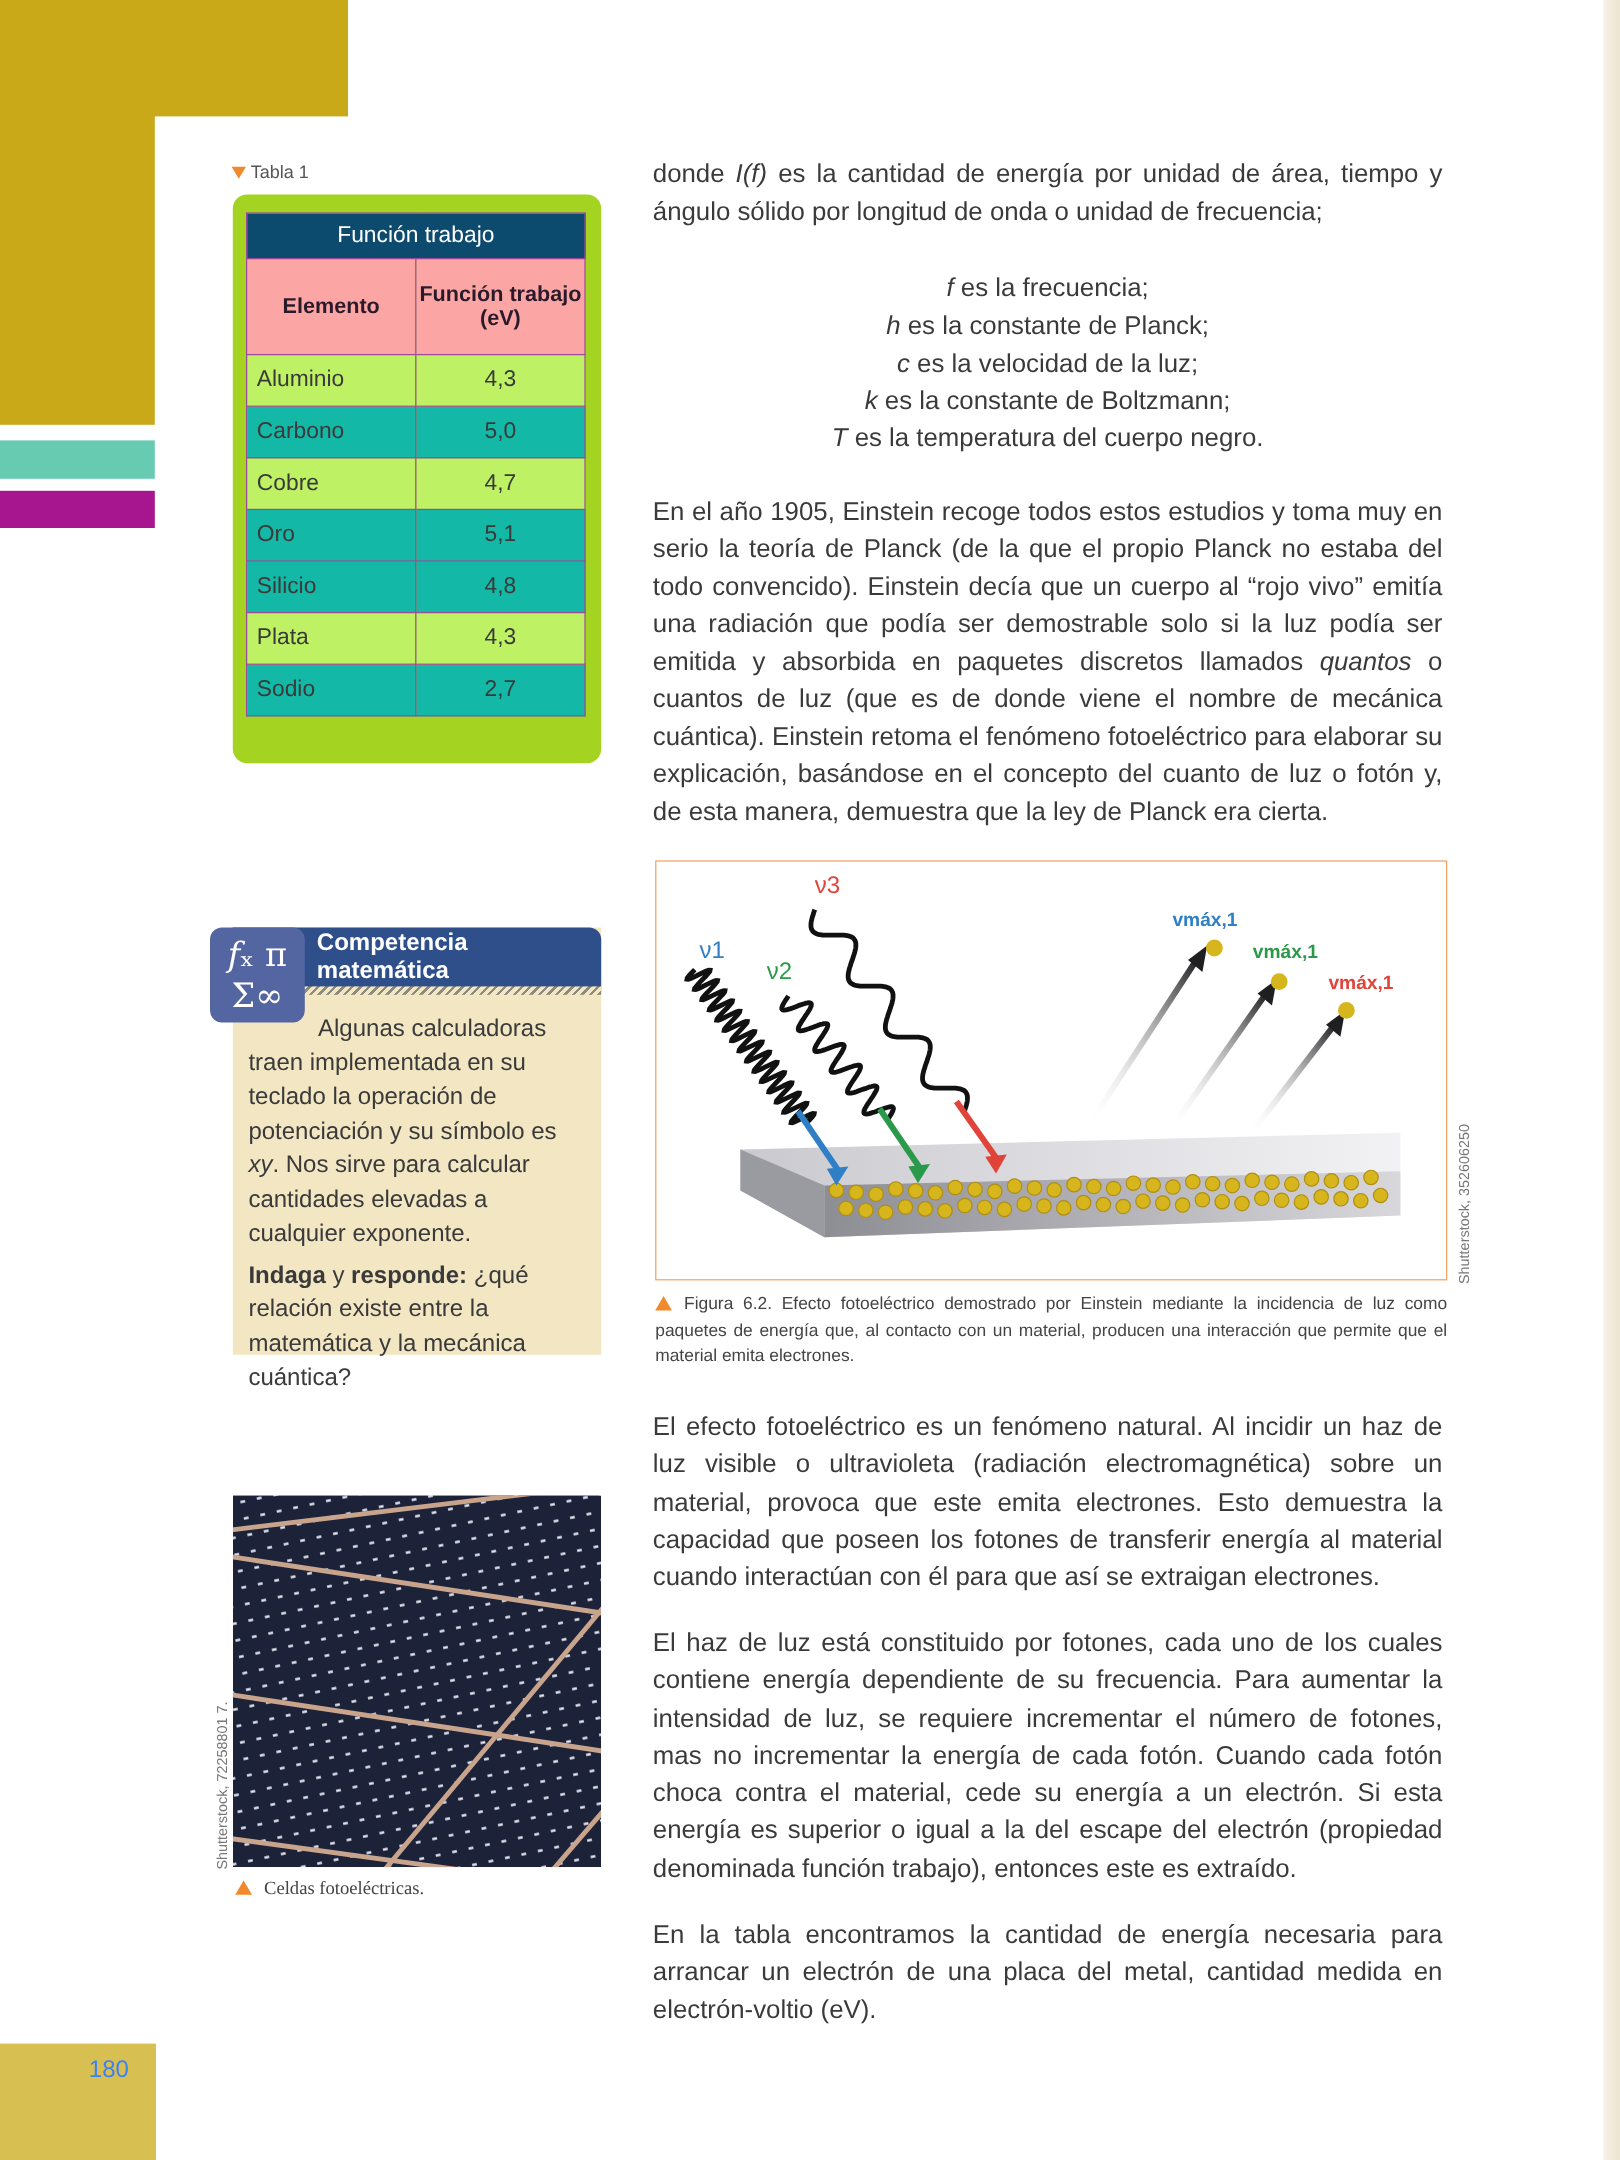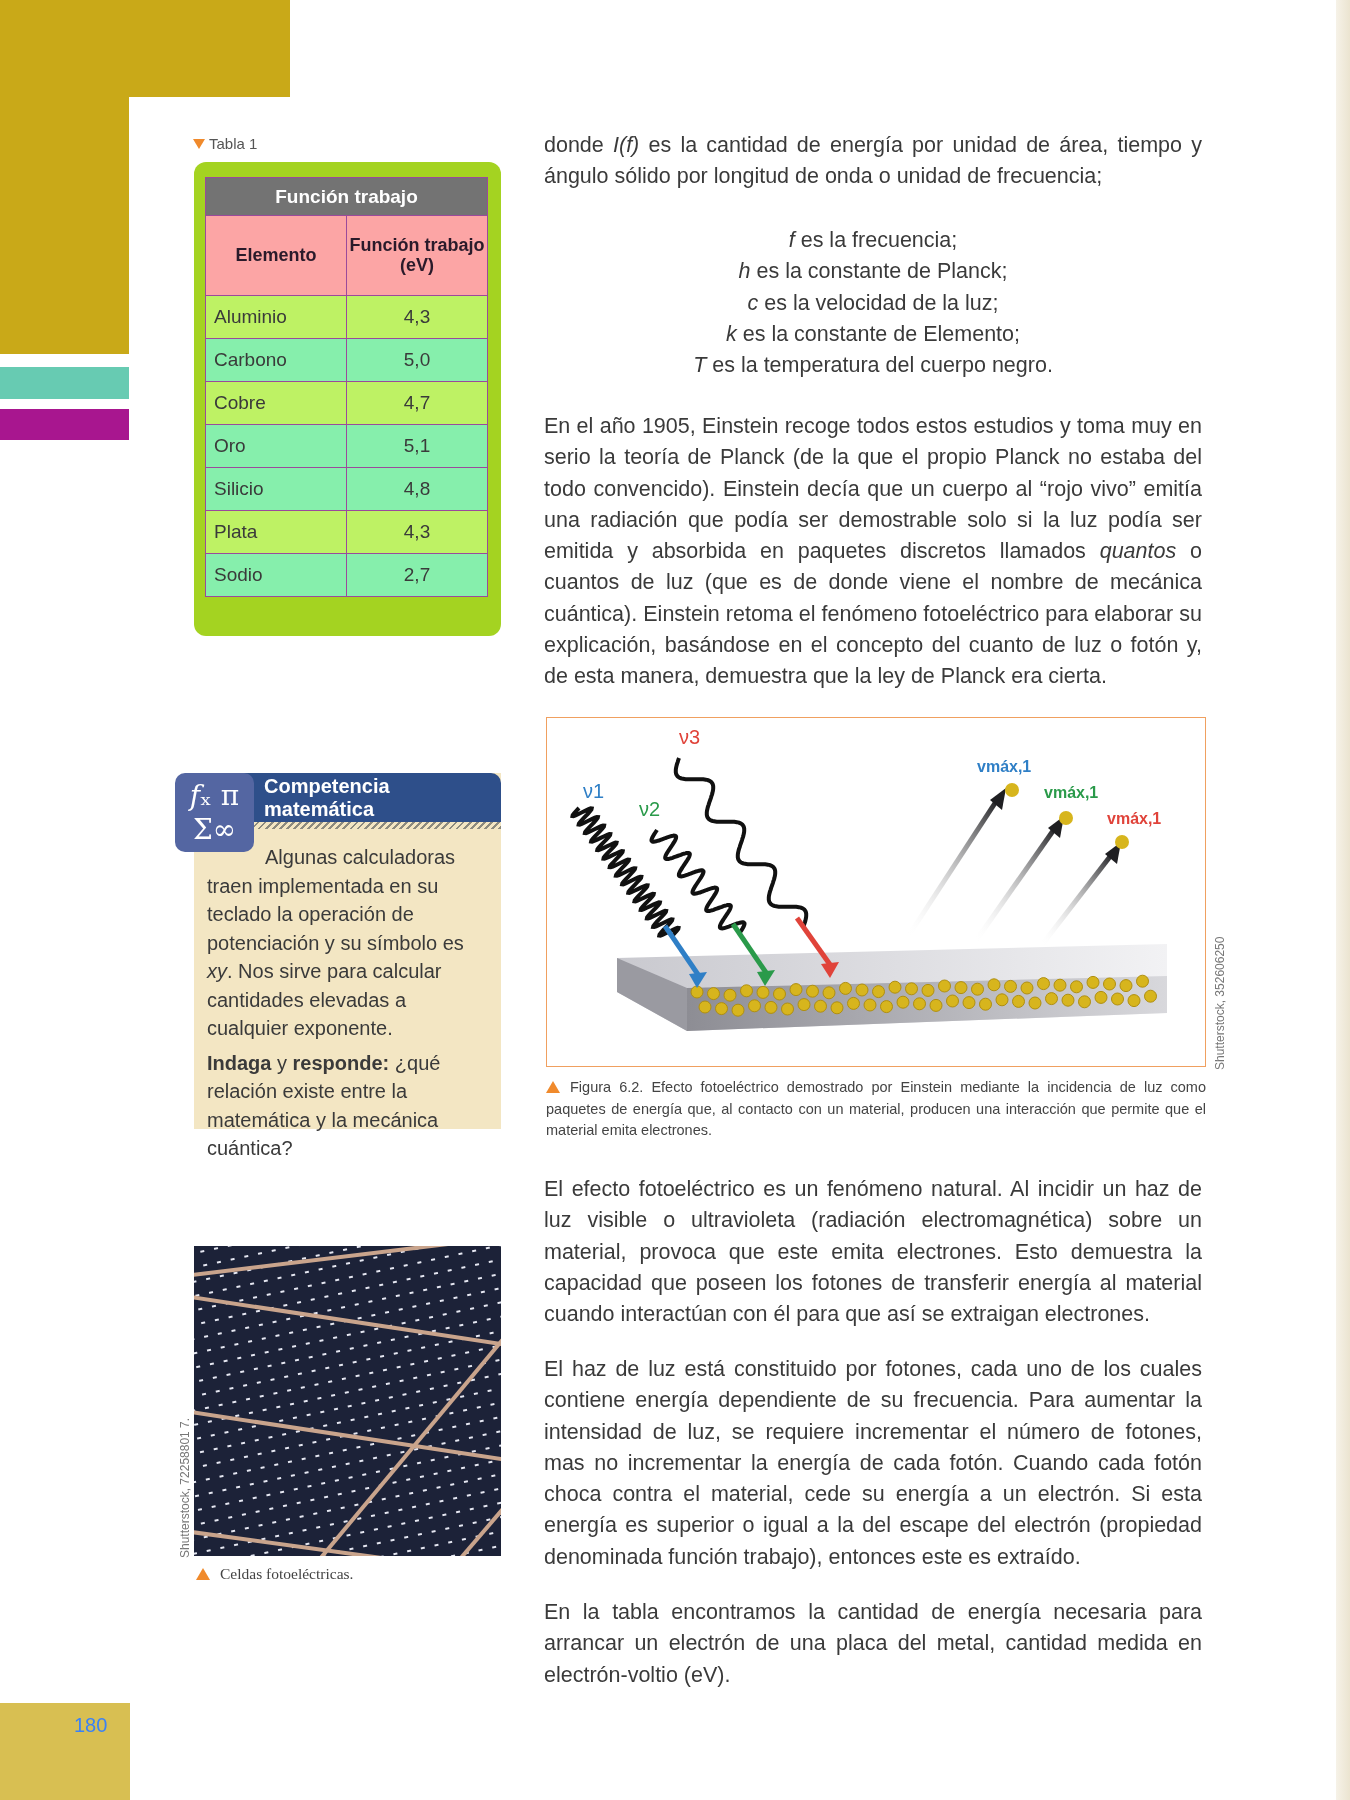--- a/index.html
+++ b/index.html
@@ -14,27 +14,27 @@
   .band-bottom { position: absolute; left: 0; top: 1703px; width: 130px; height: 97px; background: #d8bf52; }
   .page-number { position: absolute; left: 74px; top: 1714px; font-size: 20px; color: #3b82f6; font-family: "Liberation Sans", sans-serif; }
   .right-edge { position: absolute; right: 0; top: 0; width: 14px; height: 1800px; background: linear-gradient(to right, #f6f2e8, #ebe4d0); }
 
   
   .table-caption { position: absolute; left: 193px; top: 135px; font-size: 15px; color: #555; font-family: "Liberation Sans", sans-serif; display: flex; align-items: center; gap: 4px; }
   .tri-down { width: 0; height: 0; border-left: 6px solid transparent; border-right: 6px solid transparent; border-top: 10px solid #f08a2c; display: inline-block; }
   .table-frame { position: absolute; left: 194px; top: 162px; width: 307px; height: 474px; background: #a4d321; border-radius: 12px; }
   .wtable { position: absolute; left: 205px; top: 177px; width: 283px; border-collapse: collapse; font-family: "Liberation Sans", sans-serif; }
   .wtable th, .wtable td { border: 1.5px solid #9b4a9b; }
-  .wtable .title-row th { background: #737373; color: #fff; font-size: 19px; height: 38px; font-weight: bold; }
+  .wtable .title-row th { background: #0c4a6e; color: #fff; font-size: 19px; height: 38px; font-weight: normal; }
   .wtable .head-row th { background: #fca5a5; color: #2a1a2a; font-size: 18px; height: 80px; font-weight: bold; line-height: 1.1; }
   .wtable td { height: 43px; font-size: 19px; color: #3a3a3a; }
   .wtable td.el { padding-left: 8px; width: 141px; }
   .wtable td.val { text-align: center; }
   .wtable tr.odd td { background: #bef264; }
-  .wtable tr.even td { background: #86efac; }
+  .wtable tr.even td { background: #14b8a6; }
 
   
   .body-text { position: absolute; left: 544px; width: 658px; font-size: 21.5px; line-height: 31.3px; color: #3a3a3a; text-align: justify; font-family: "Liberation Sans", sans-serif; }
   .defs { position: absolute; left: 544px; top: 225px; width: 658px; text-align: center; font-size: 21.5px; line-height: 31.3px; color: #3a3a3a; font-family: "Liberation Sans", sans-serif; }
   .defs i { font-style: italic; }
 
   
   .comp-box { position: absolute; left: 194px; top: 773px; width: 307px; height: 356px; background: #f3e6c3; }
   .comp-header { position: absolute; left: 194px; top: 773px; width: 307px; height: 52px; background: #2e4f8a; border-top-right-radius: 10px; }
   .comp-hatch { position: absolute; left: 250px; top: 822px; width: 251px; height: 7px; background: repeating-linear-gradient(135deg, #8c8a7e 0 2px, #f3e6c3 2px 5px); }
@@ -110,21 +110,21 @@
       </tr>
 </tbody>
   </table>
 
 <p class="body-text" style="top:130px;"><span>donde </span><i>I(f)</i><span> es la cantidad de energía por unidad de área, tiempo y ángulo sólido por longitud de onda o unidad de frecuencia;</span></p>
 
 <div class="defs">
   <div><i>f</i><span> es la frecuencia;</span></div>
   <div><i>h</i><span> es la constante de Planck;</span></div>
   <div><i>c</i><span> es la velocidad de la luz;</span></div>
-  <div><i>k</i><span> es la constante de Elemento;</span></div>
+  <div><i>k</i><span> es la constante de Boltzmann;</span></div>
   <div><i>T</i><span> es la temperatura del cuerpo negro.</span></div>
 </div>
 
 <p class="body-text" style="top:411px;"><span>En el año 1905, Einstein recoge todos estos estudios y toma muy en serio la teoría de Planck (de la que el propio Planck no estaba del todo convencido). Einstein decía que un cuerpo al “rojo vivo” emitía una radiación que podía ser demostrable solo si la luz podía ser emitida y absorbida en paquetes discretos llamados </span><i>quantos</i><span> o cuantos de luz (que es de donde viene el nombre de mecánica cuántica). Einstein retoma el fenómeno fotoeléctrico para elaborar su explicación, basándose en el concepto del cuanto de luz o fotón y, de esta manera, demuestra que la ley de Planck era cierta.</span></p>
 
 <div class="comp-box"></div>
 <div class="comp-header"></div>
 <div class="comp-hatch"></div>
 <div class="comp-icon">
   <div>𝑓ₓ π</div>

